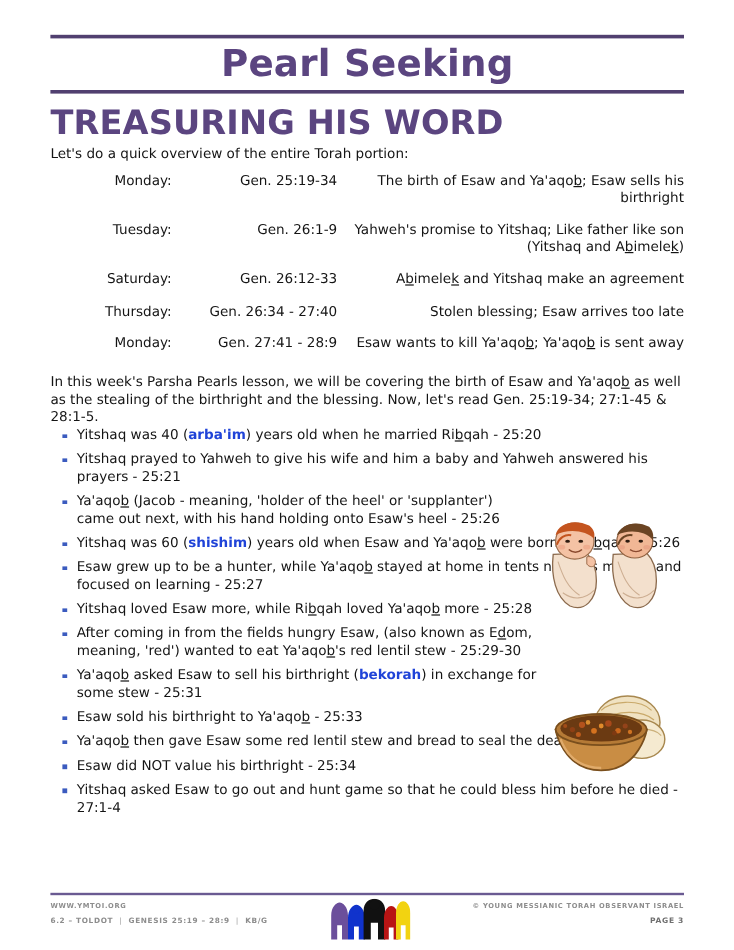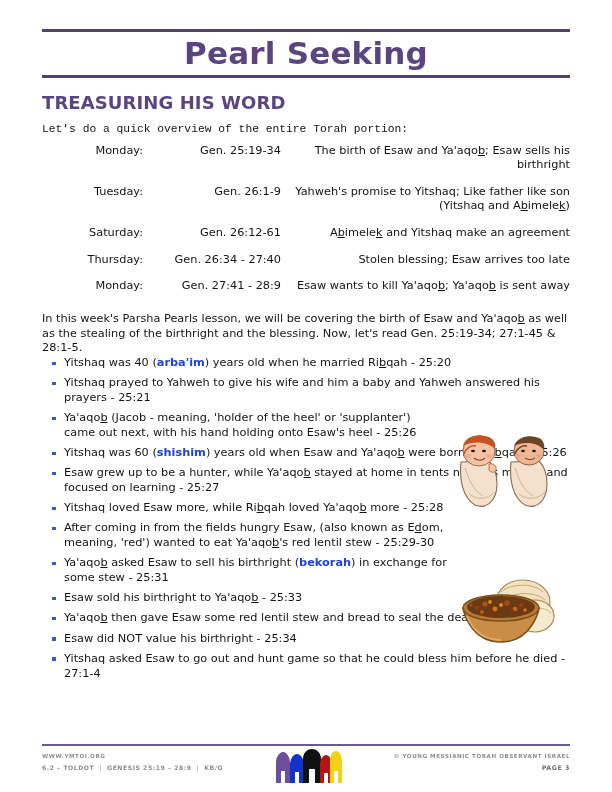--- a/index.html
+++ b/index.html
@@ -44,38 +44,37 @@
     line-height: 40px;
     margin: 1px 0 2px 0;
     white-space: nowrap;
   }
 
   
   .section-heading {
     color: #5b4580;
     font-family: "DejaVu Sans", sans-serif;
     font-weight: bold;
-    font-size: 18px;
+    font-size: 28px;
     letter-spacing: 0.1px;
     text-transform: uppercase;
     margin: 13px 0 7px 0;
     line-height: 24px;
   }
   .section-heading.parsha {
     font-size: 21.5px;
     margin: 19px 0 9px 0;
   }
 
   
   .body-text {
     font-size: 11.3px;
     line-height: 14.6px;
     color: #141414;
     margin: 0 0 7px 0;
-    font-family: Liberation Mono, monospace;
   }
   .intro-para {
     font-size: 11.3px;
     line-height: 14.8px;
     margin: 6px 0 0 0;
     color: #141414;
   }
 
   
   .schedule {
@@ -203,21 +202,21 @@
         <td class="sched-ref">Gen. 25:19-34</td>
         <td class="sched-desc">The birth of Esaw and Ya'aqo<span class="ul-char">b</span>; Esaw sells his birthright</td>
       </tr>
       <tr>
         <td class="sched-day">Tuesday:</td>
         <td class="sched-ref">Gen. 26:1-9</td>
         <td class="sched-desc">Yahweh's promise to Yitshaq; Like father like son (Yitshaq and A<span class="ul-char">b</span>imele<span class="ul-char">k</span>)</td>
       </tr>
       <tr>
         <td class="sched-day">Saturday:</td>
-        <td class="sched-ref">Gen. 26:12-61</td>
+        <td class="sched-ref">Gen. 26:12-33</td>
         <td class="sched-desc">A<span class="ul-char">b</span>imele<span class="ul-char">k</span> and Yitshaq make an agreement</td>
       </tr>
       <tr>
         <td class="sched-day">Thursday:</td>
         <td class="sched-ref">Gen. 26:34 - 27:40</td>
         <td class="sched-desc">Stolen blessing; Esaw arrives too late</td>
       </tr>
       <tr>
         <td class="sched-day">Monday:</td>
         <td class="sched-ref">Gen. 27:41 - 28:9</td>

